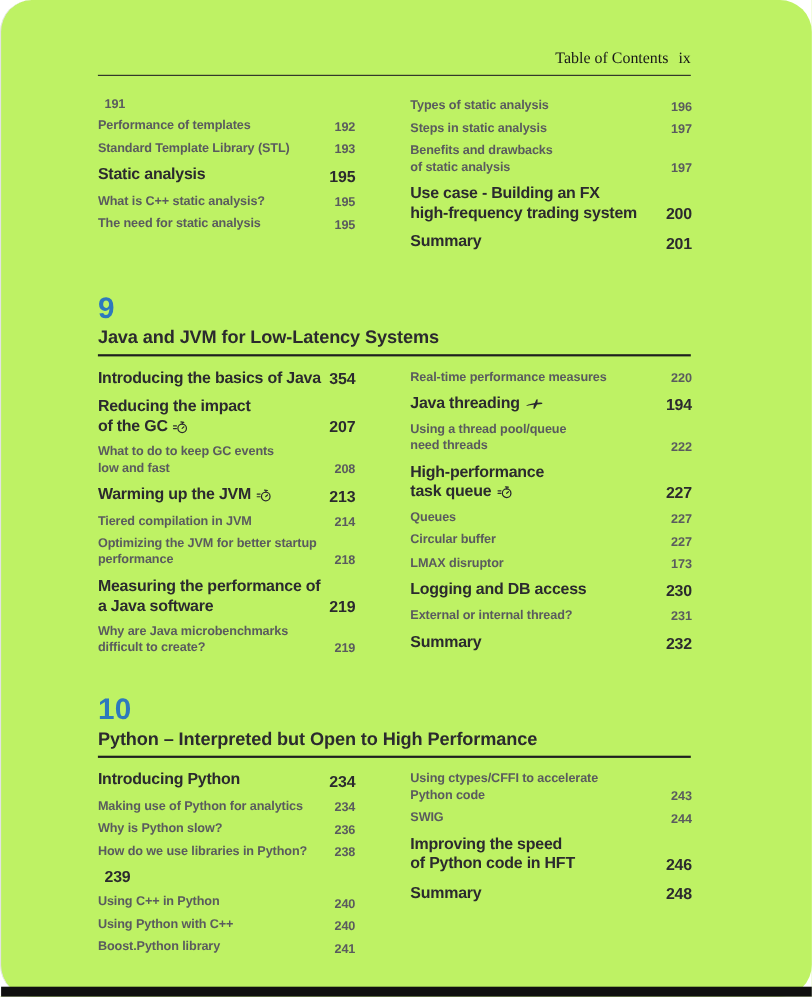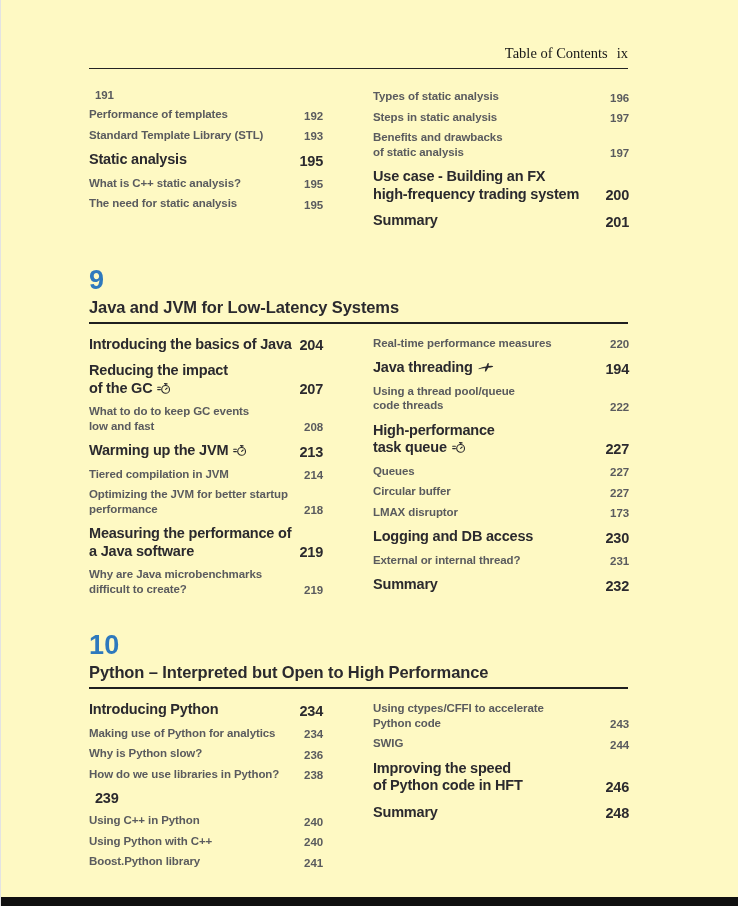--- a/index.html
+++ b/index.html
@@ -5,22 +5,23 @@
   * { margin:0; padding:0; box-sizing:border-box; }
   html,body { width:738px; height:906px; }
   body {
     font-family:"Liberation Sans","DejaVu Sans",sans-serif;
     background:#ffffff;
     position:relative;
     overflow:hidden;
   }
   .page {
     position:absolute; inset:0;
-    background:#fef9c3;
+    background:#bef264;
     border-left:1px solid #e3e3e3;
+    border-radius:29px;
   }
   
   .page-header {
     padding:45px 110px 0 88px;
     display:flex; justify-content:flex-end; align-items:baseline; gap:9px;
     font-family:"Liberation Serif","DejaVu Serif",serif;
     font-size:14.5px; color:#181818;
   }
   .header-rule {
     margin:6px 110px 0 88px;
@@ -179,21 +180,21 @@
         <div class="ch-title">Java and JVM for Low-Latency Systems</div>
         <div class="ch-rule"></div>
         <div class="cols">
           <div class="col">
             <div class="entry h2">
               <div class="entry-text">
                 <span class="line">
                   <span class="line-text">Introducing the basics of Java</span>
                 </span>
               </div>
-              <div class="entry-page">204</div>
+              <div class="entry-page">354</div>
             </div>
             <div class="entry h2">
               <div class="entry-text">
                 <span class="line">
                   <span class="line-text">Reducing the impact</span>
                 </span>
                 <span class="line">
                   <span class="line-text">of the GC</span>
                   <span class="icon">
                     <svg width="14" height="13" viewBox="0 0 14 13">
@@ -305,21 +306,21 @@
                 </span>
               </div>
               <div class="entry-page">194</div>
             </div>
             <div class="entry sub">
               <div class="entry-text">
                 <span class="line">
                   <span class="line-text">Using a thread pool/queue</span>
                 </span>
                 <span class="line">
-                  <span class="line-text">code threads</span>
+                  <span class="line-text">need threads</span>
                 </span>
               </div>
               <div class="entry-page">222</div>
             </div>
             <div class="entry h2">
               <div class="entry-text">
                 <span class="line">
                   <span class="line-text">High-performance</span>
                 </span>
                 <span class="line">

